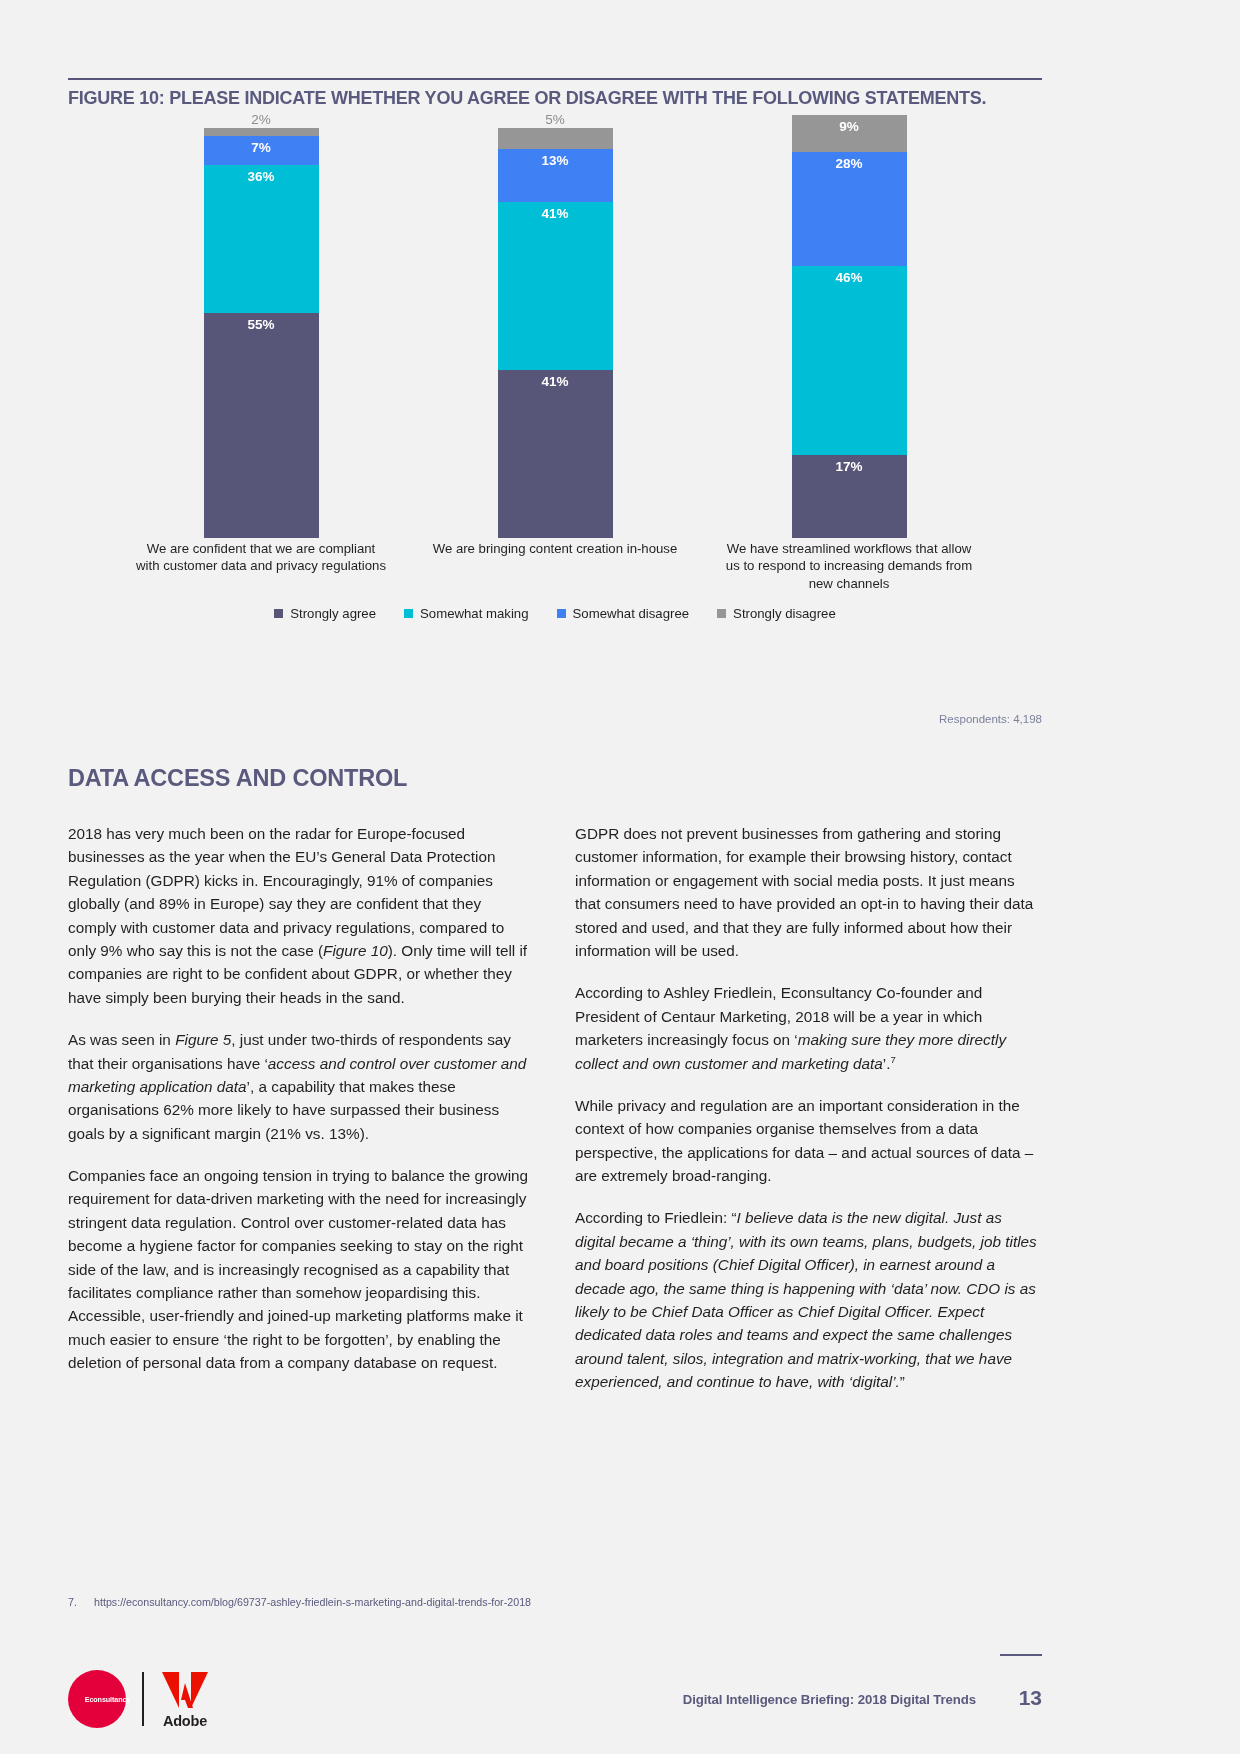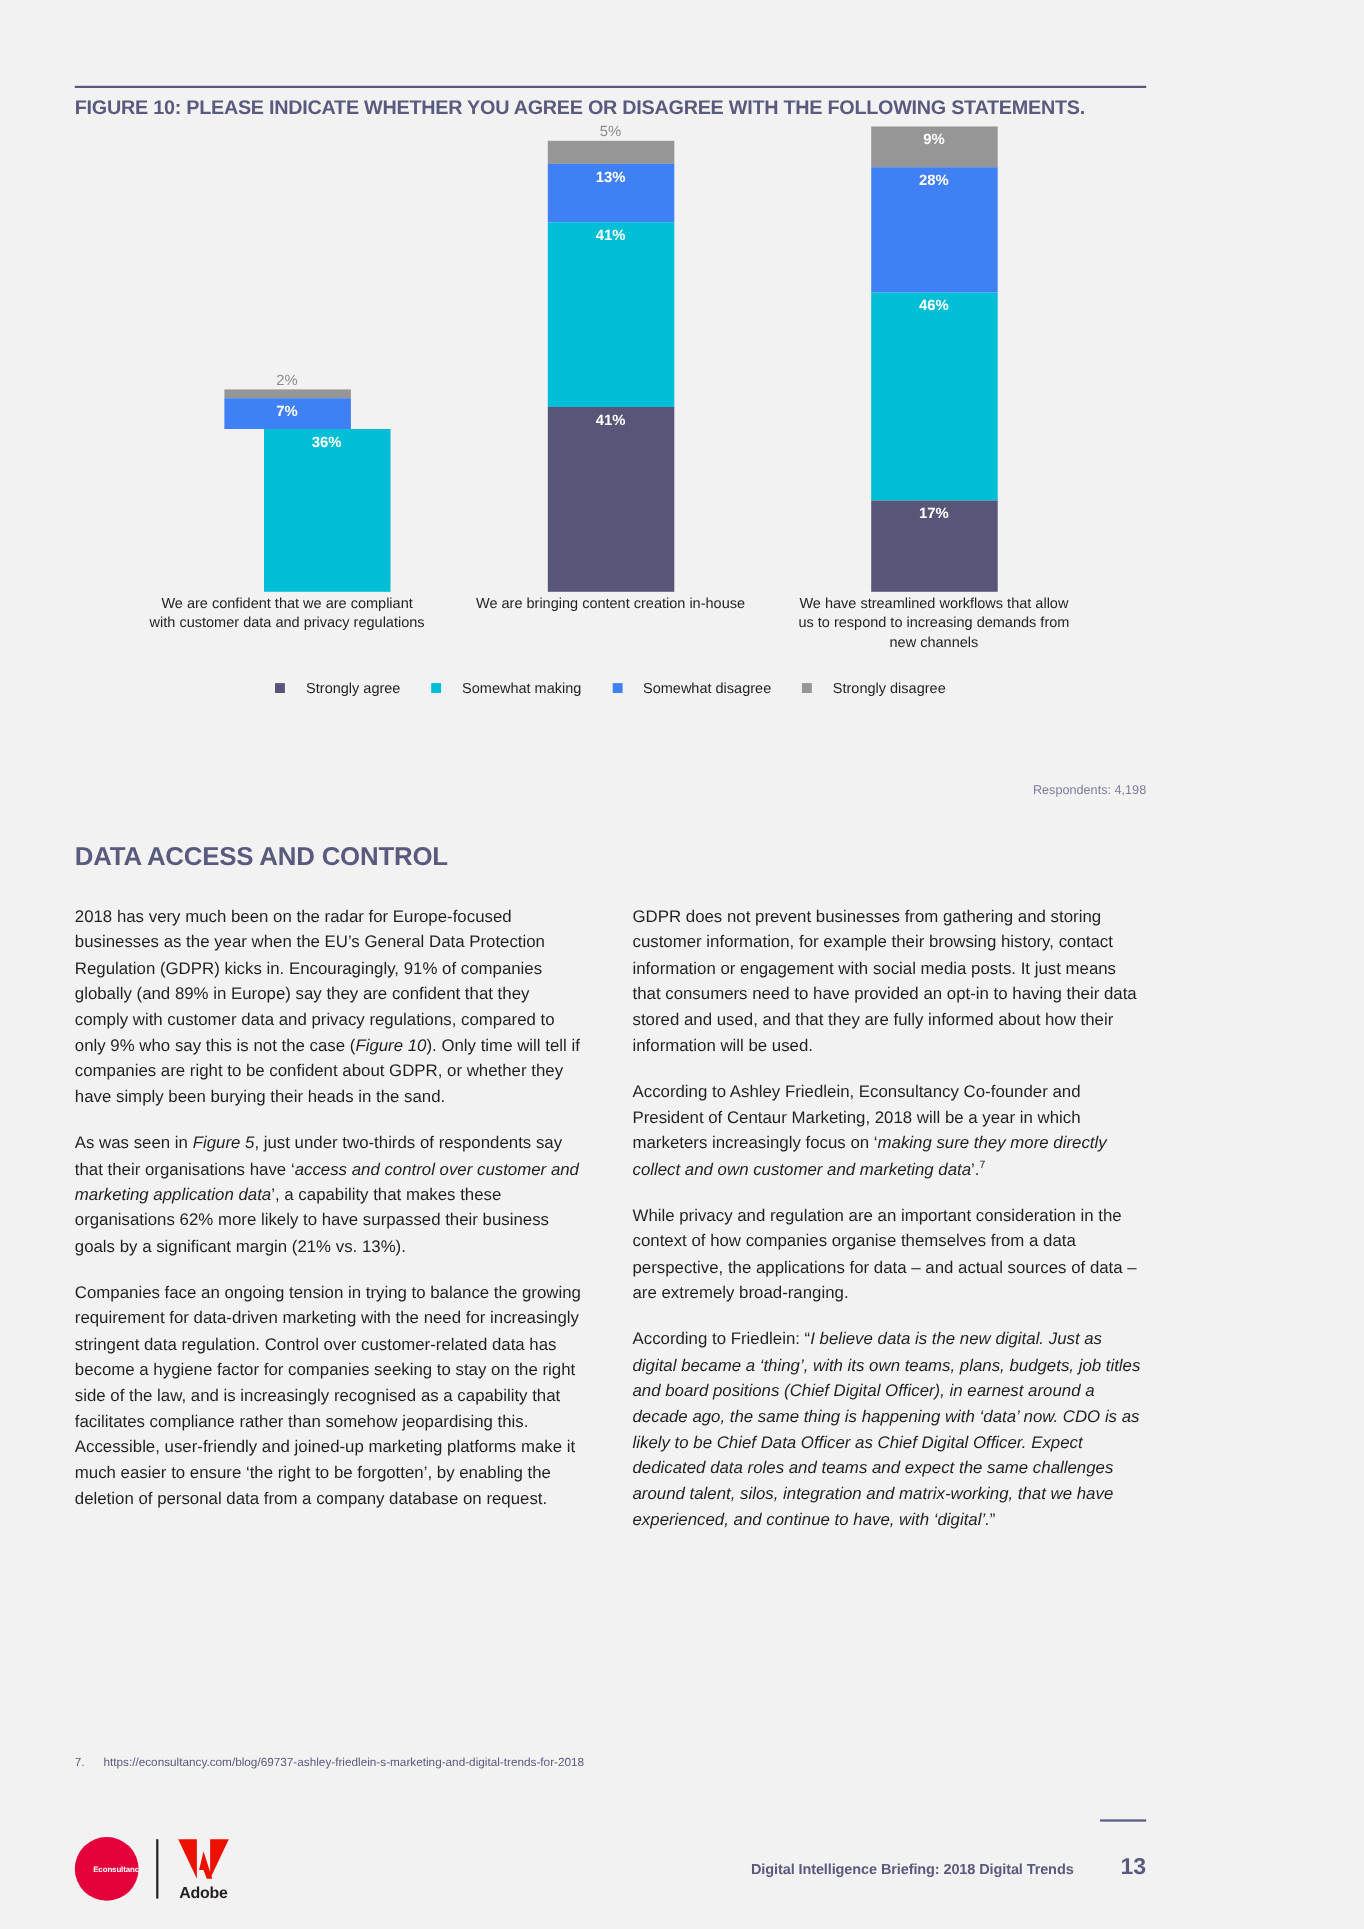--- a/index.html
+++ b/index.html
@@ -116,24 +116,23 @@
     left: 0; top: 478px;
     width: 974px;
     display: flex;
     justify-content: center;
     align-items: center;
     gap: 28px;
   }
   .legend-item {
     display: flex;
     align-items: center;
-    gap: 19px;
+    gap: 7px;
     font-size: 13.2px;
     color: #231f20;
-    margin-top: 12px;
   }
   .swatch {
     width: 9px; height: 9px;
     display: inline-block;
     flex: 0 0 auto;
   }
 
   .respondents {
     position: absolute;
     left: 68px; top: 713px;
@@ -275,22 +274,25 @@
   <div class="chart">
     <div class="plot" id="plot">
         <div class="bar-group g0">
           <div class="bar">
             <div class="seg outside" style="height: 8.2px; background: rgb(150, 150, 150);">
               <span class="val">2%</span>
             </div>
             <div class="seg" style="height: 28.7px; background: rgb(64, 128, 245);">
               <span class="val">7%</span>
             </div>
-            <div class="seg" style="height: 147.6px; background: rgb(0, 190, 214); margin-left: 36px;">
+            <div class="seg" style="height: 147.6px; background: rgb(0, 190, 214);">
               <span class="val">36%</span>
+            </div>
+            <div class="seg" style="height: 225.5px; background: rgb(87, 86, 121);">
+              <span class="val">55%</span>
             </div>
           </div>
         </div>
         <div class="bar-group g1">
           <div class="bar">
             <div class="seg outside" style="height: 20.5px; background: rgb(150, 150, 150);">
               <span class="val">5%</span>
             </div>
             <div class="seg" style="height: 53.3px; background: rgb(64, 128, 245);">
               <span class="val">13%</span>

